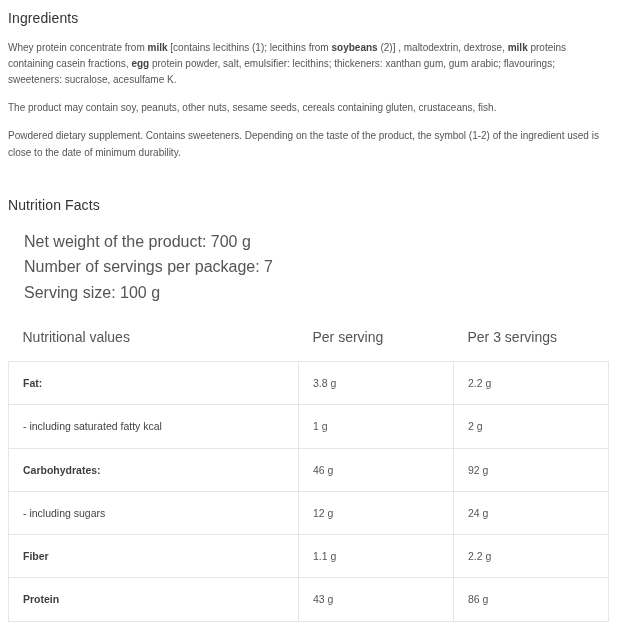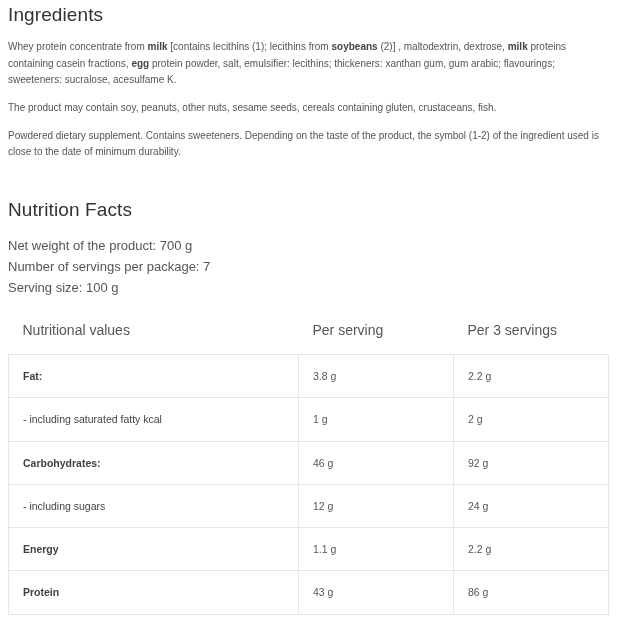--- a/index.html
+++ b/index.html
@@ -14,43 +14,43 @@
     font-family: "Liberation Sans", sans-serif;
     color: #444444;
     font-size: 11px;
     line-height: 1.55;
   }
   .page {
     width: 623px;
     padding: 0 8px;
   }
   h2.section-title {
-    font-size: 19px;
+    font-size: 14px;
     font-weight: 400;
     color: #333333;
     margin: 0;
-    padding: 0 0 10px 0;
+    padding: 8px 0 10px 0;
     letter-spacing: 0.1px;
   }
   #nutrition-title {
     padding-top: 22px;
     padding-bottom: 12px;
   }
   p.para {
     margin: 0 0 12px 0;
     color: #555555;
     font-size: 10px;
     line-height: 1.62;
     max-width: 600px;
   }
   p.para b { font-weight: 700; color: #444; }
   .servings-block {
-    margin: 0 0 16px 0;
+    margin: 0 0 16px 16px;
     color: #555555;
-    font-size: 13px;
+    font-size: 16px;
     line-height: 1.6;
   }
   .servings-block div { margin: 0; }
 
   table.nutri {
     border-collapse: collapse;
     width: 600px;
     font-size: 10.5px;
     table-layout: fixed;
   }
@@ -125,21 +125,21 @@
           <td class="bold">Carbohydrates:</td>
           <td>46 g</td>
           <td>92 g</td>
         </tr>
         <tr>
           <td class="indent">- including sugars</td>
           <td>12 g</td>
           <td>24 g</td>
         </tr>
         <tr>
-          <td class="bold">Energy</td>
+          <td class="bold">Fiber</td>
           <td>1.1 g</td>
           <td>2.2 g</td>
         </tr>
         <tr>
           <td class="bold">Protein</td>
           <td>43 g</td>
           <td>86 g</td>
         </tr>
       </tbody>
   </table>

